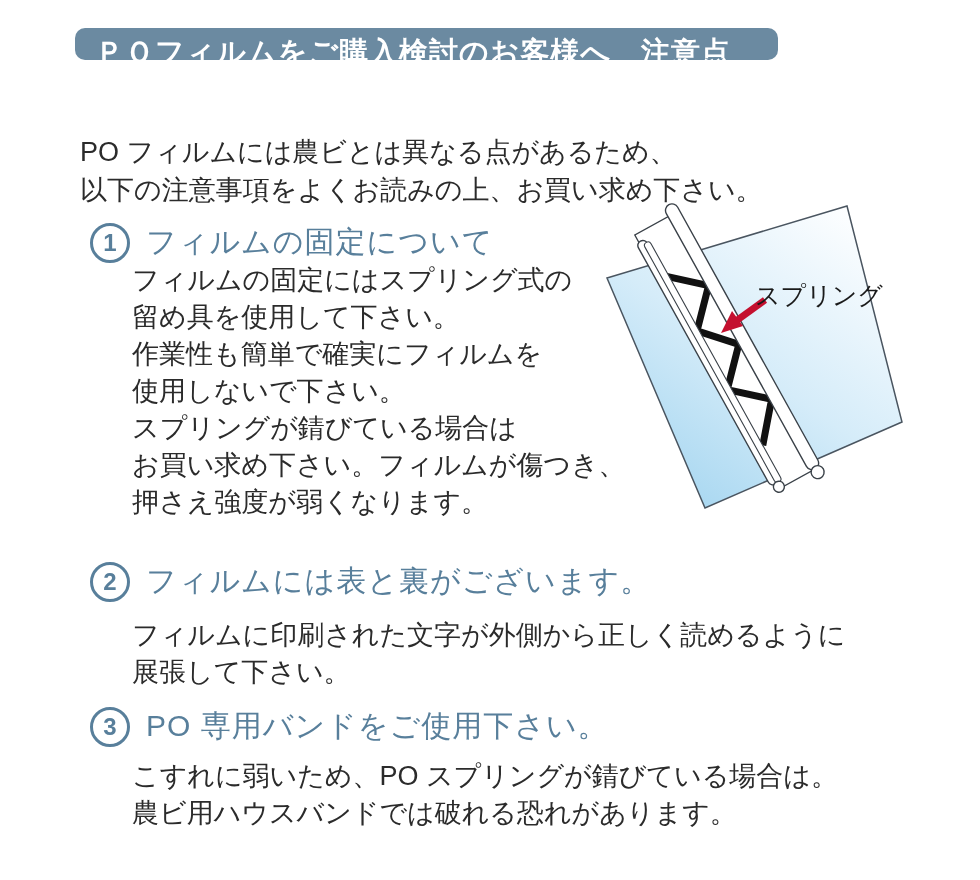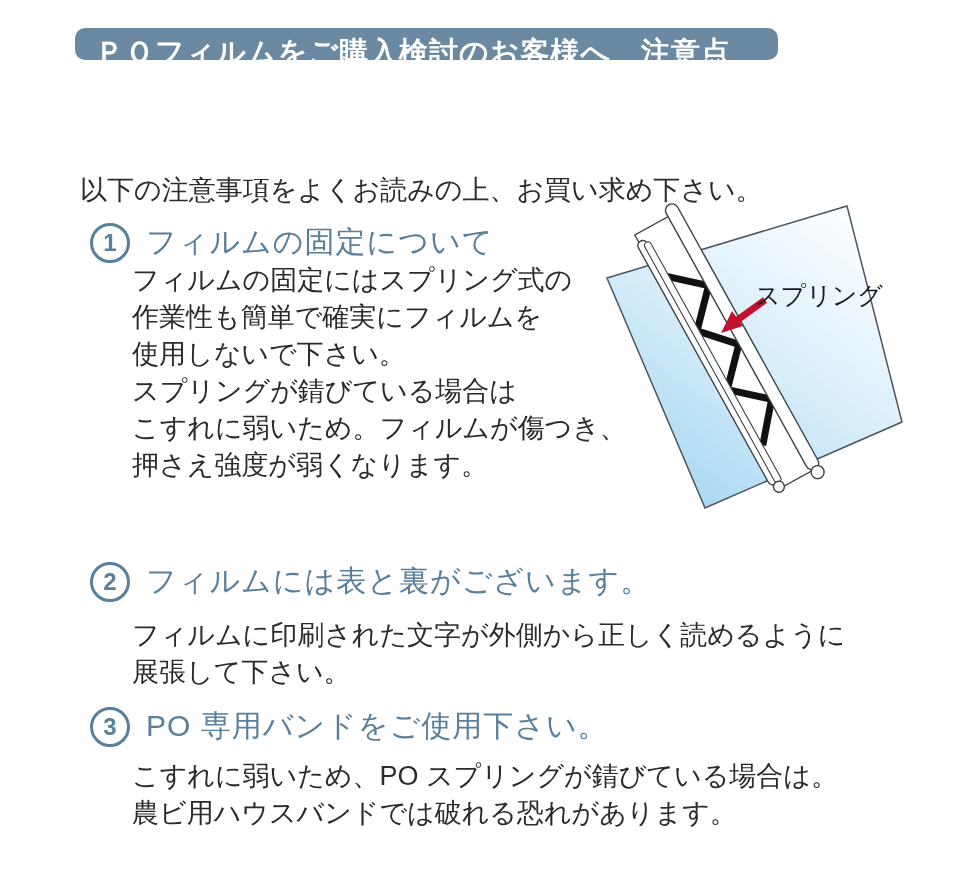--- a/index.html
+++ b/index.html
@@ -71,34 +71,35 @@
     fill:#1a1a1a;
     font-family:"Liberation Sans","DejaVu Sans",sans-serif;
   }
 </style>
 </head>
 <body>
 
 <div class="header-bar">ＰＯフィルムをご購入検討のお客様へ　注意点</div>
 
 <p class="intro">
-  <br>
+  <span>PO フィルムには農ビとは異なる点があるため、</span><br>
   <span>以下の注意事項をよくお読みの上、お買い求め下さい。</span>
 </p>
 
 <div class="sec-head" id="sec1-head">
   <span class="num-circle">1</span>
   <h2 class="sec-title">フィルムの固定について</h2>
 </div>
 <div class="sec-body" id="sec1-body">
   <div>フィルムの固定にはスプリング式の</div>
+  <div>留め具を使用して下さい。</div>
   <div>作業性も簡単で確実にフィルムを</div>
   <div>使用しないで下さい。</div>
   <div>スプリングが錆びている場合は</div>
-  <div>こすれに弱いため。フィルムが傷つき、</div>
+  <div>お買い求め下さい。フィルムが傷つき、</div>
   <div>押さえ強度が弱くなります。</div>
 </div>
 
 <div class="illustration">
   <svg width="400" height="345" viewBox="0 0 400 345">
     <defs>
       <linearGradient id="filmGrad" x1="0.1" y1="1" x2="0.8" y2="0">
         <stop offset="0" stop-color="#9fd3ef"></stop>
         <stop offset="0.5" stop-color="#d5ecf9"></stop>
         <stop offset="1" stop-color="#fdfeff"></stop>

